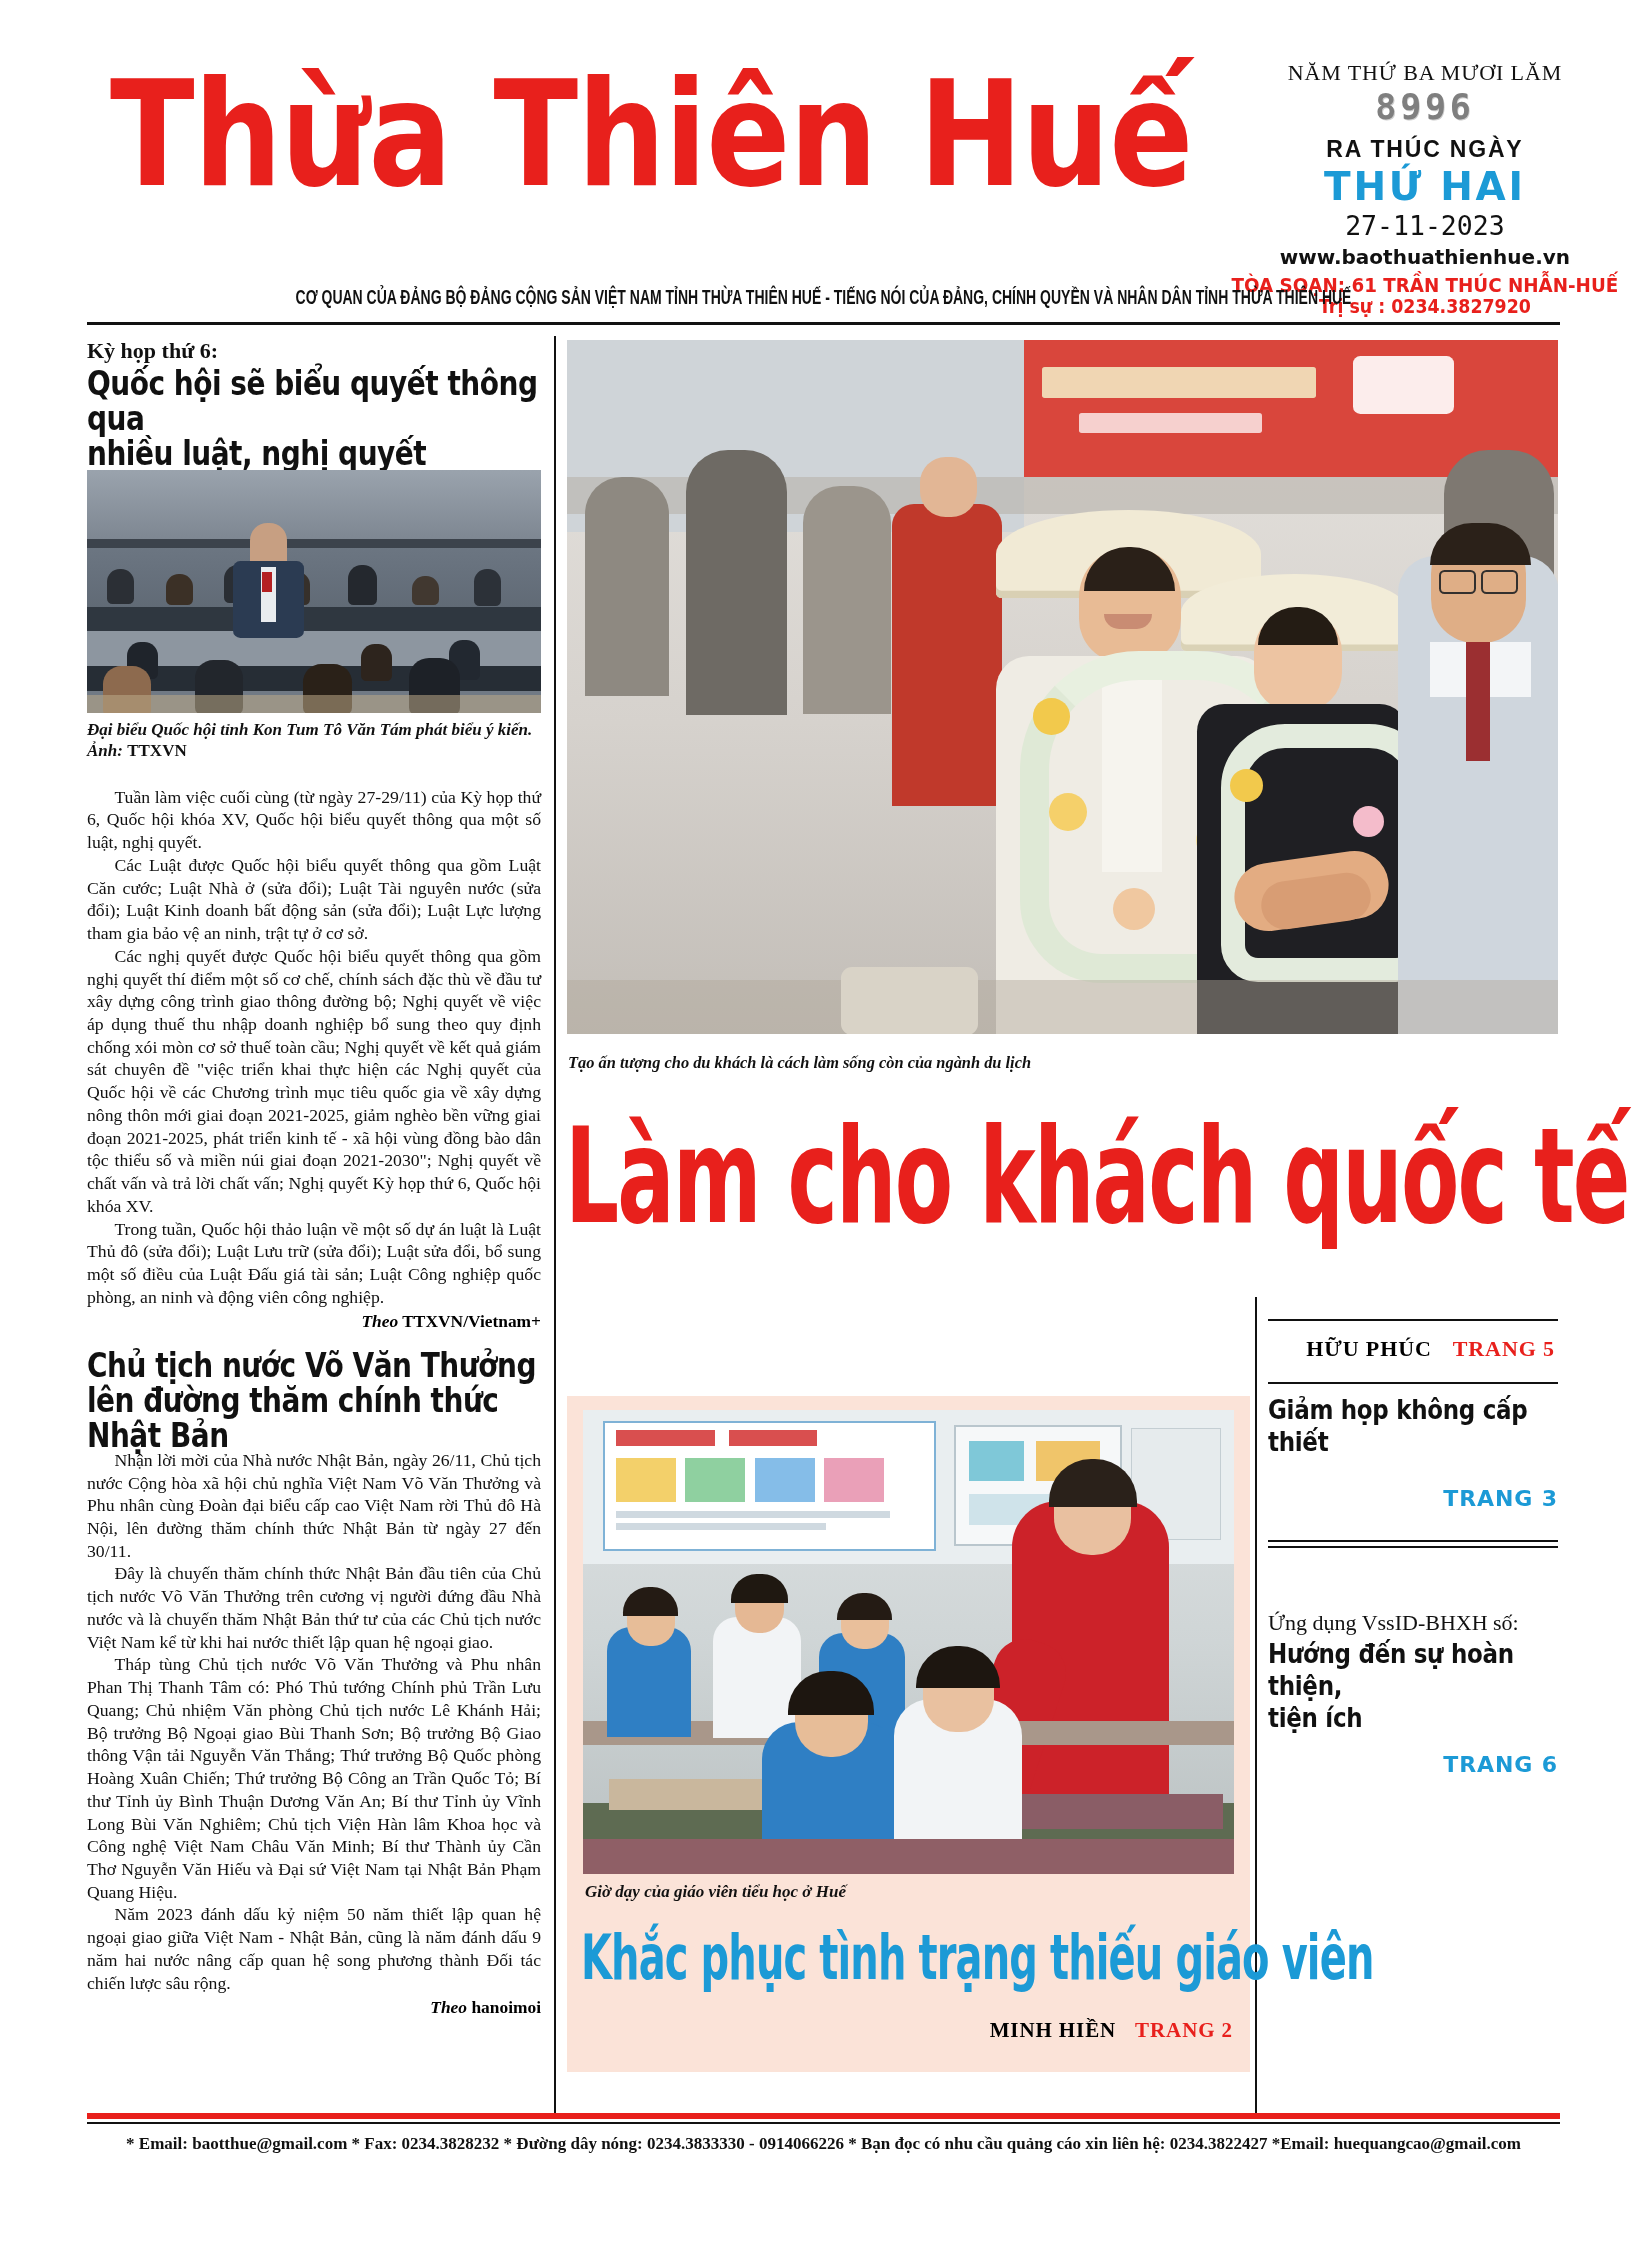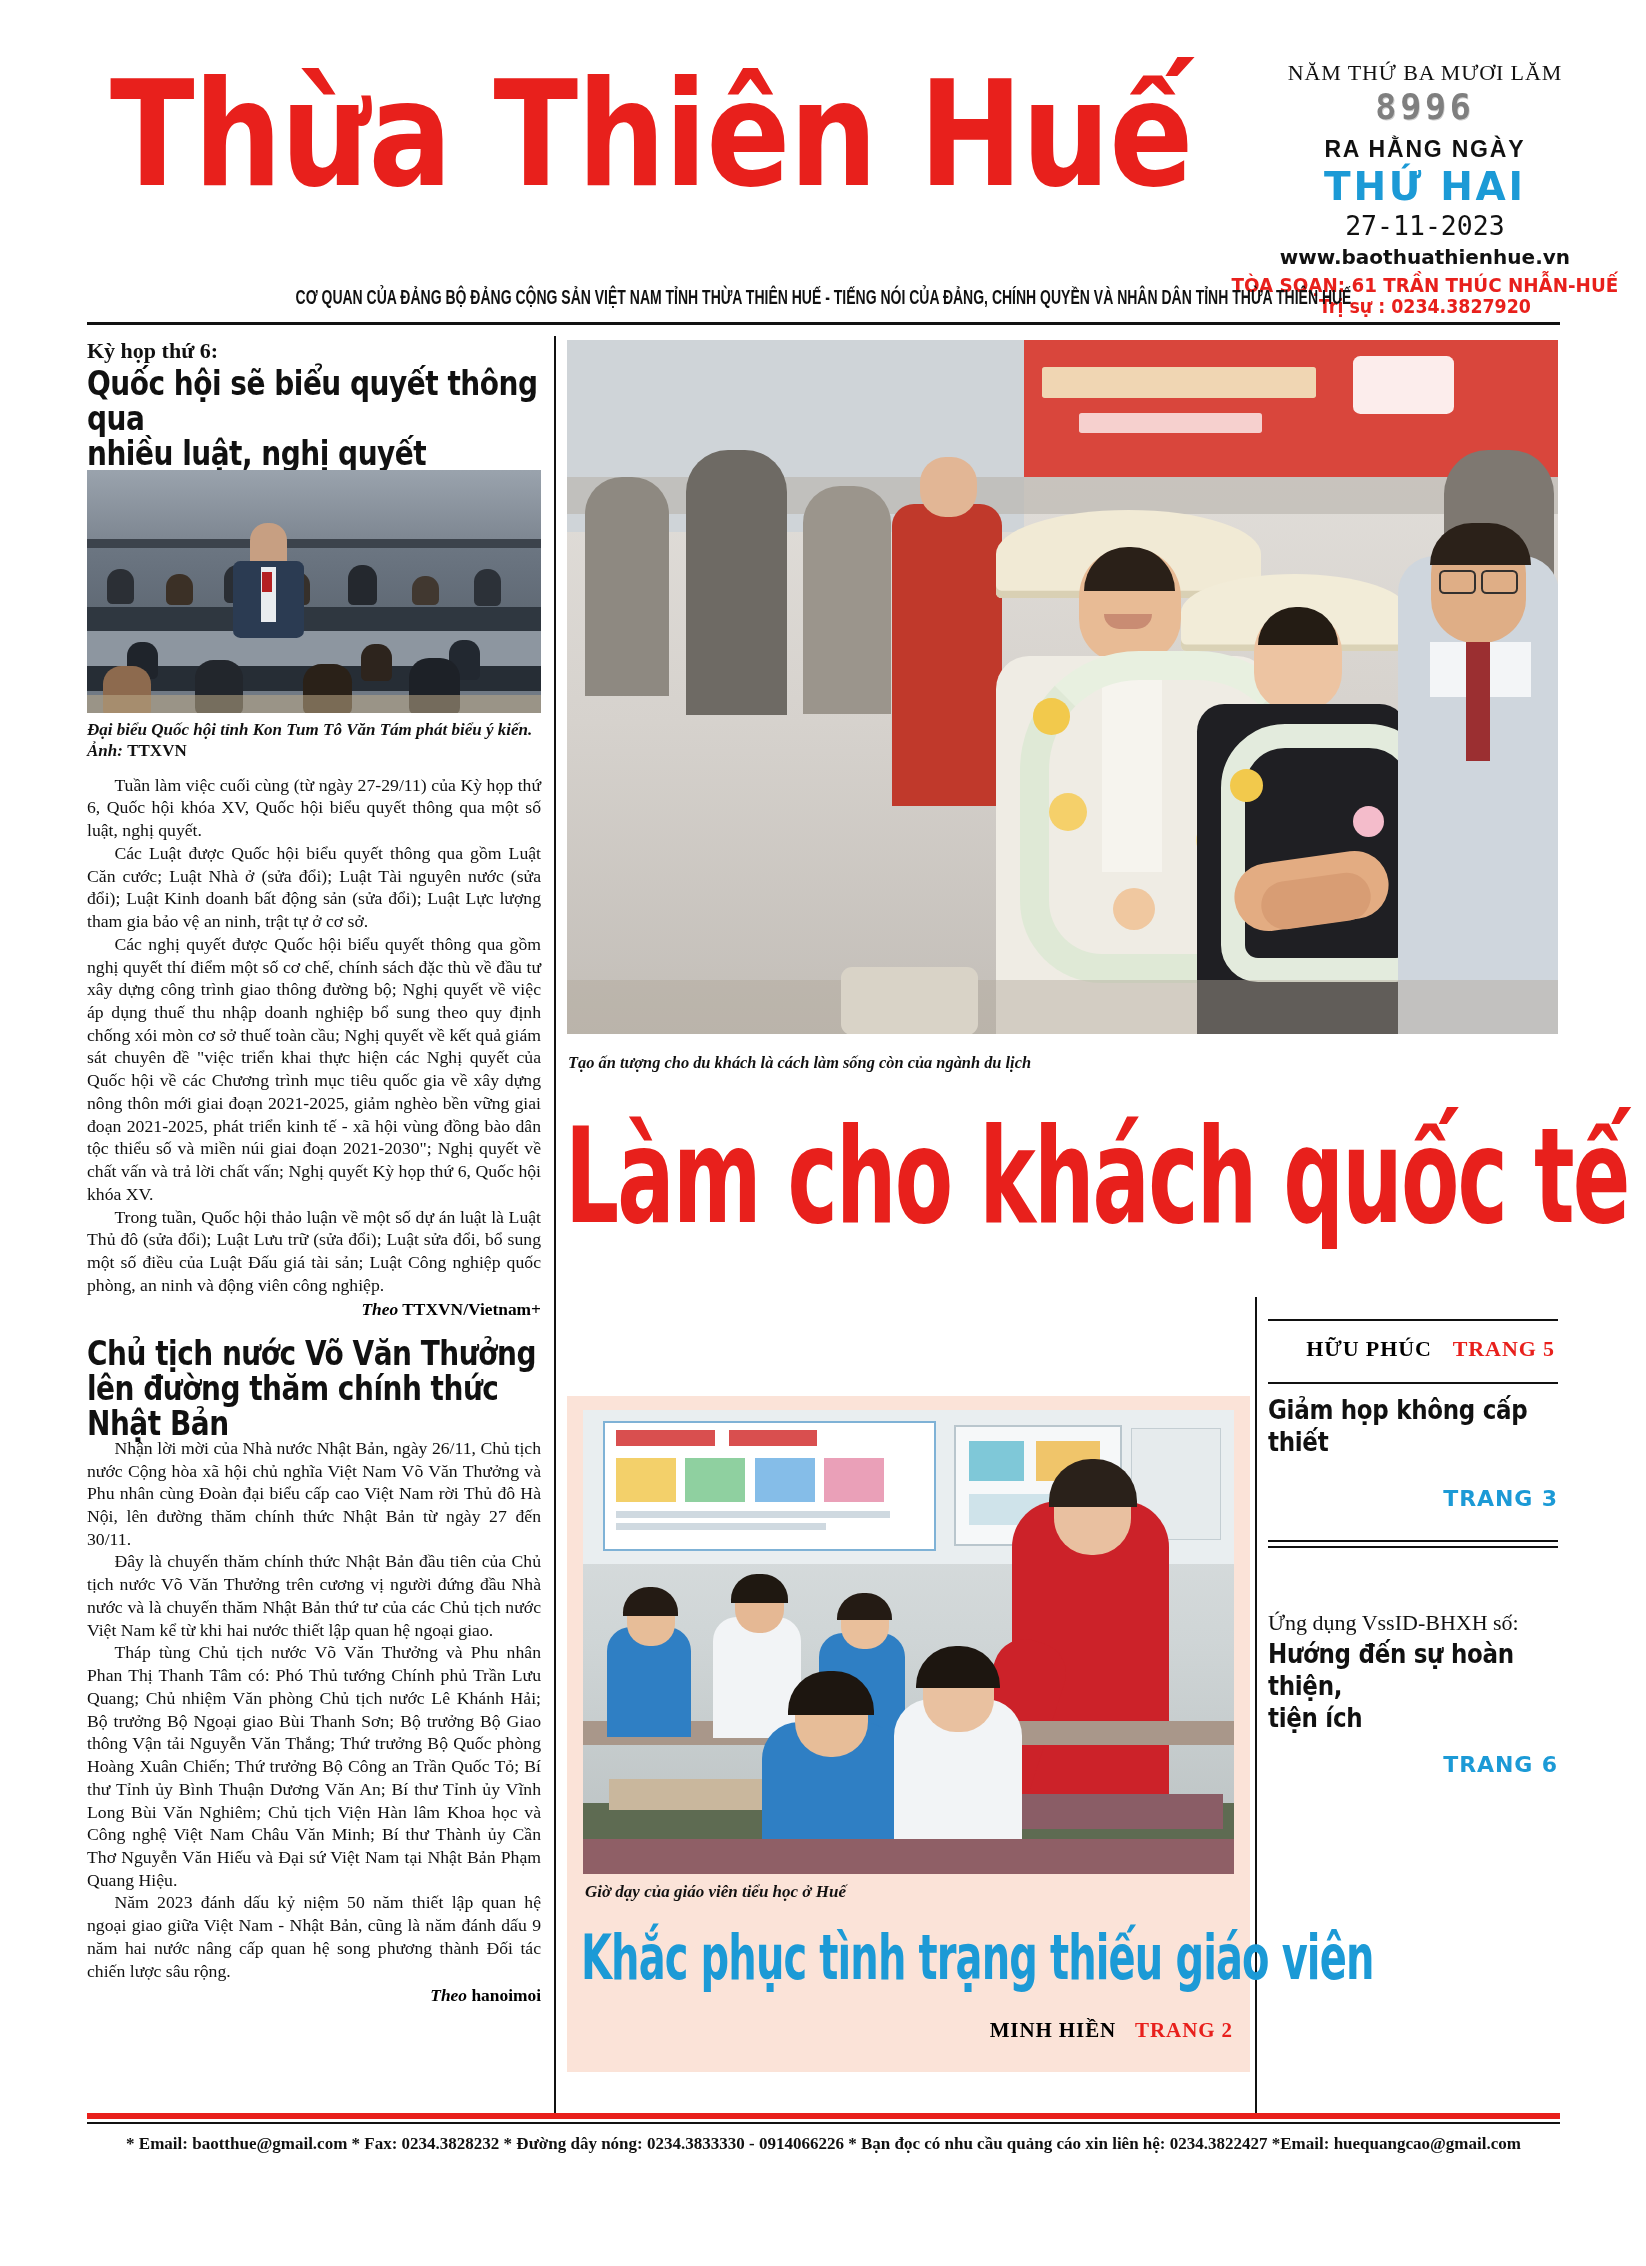--- a/index.html
+++ b/index.html
@@ -46,21 +46,21 @@
   .h-cond{font-family:"DejaVu Sans",sans-serif;font-weight:bold;color:#111;
       line-height:1.05;letter-spacing:-0.5px;transform:scaleY(1.18);
       transform-origin:left top;}
   .h1-main{font-size:28px;width:100%;}
   .photo1{position:relative;width:454px;height:243px;margin-top:14.6px;overflow:hidden;
       background:#b9bfc6;}
   .cap{font-family:"Liberation Serif",serif;font-style:italic;font-weight:bold;
       font-size:17px;line-height:1.25;color:#111;margin-top:6.4px;}
   .cap b{font-style:normal;}
   .bodytext{font-family:"Liberation Serif",serif;font-size:17.7px;line-height:1.285;
-      color:#111;text-align:justify;margin-top:12px;}
+      color:#111;text-align:justify;margin-top:24px;}
   .bodytext p{margin:0;text-indent:27.4px;}
   .credit{font-family:"Liberation Serif",serif;font-size:17.4px;text-align:right;
       font-weight:bold;margin-top:2.7px;}
   .credit i{font-style:italic;}
 
   
   .photo-main{position:absolute;left:567px;top:340px;width:991px;height:694px;
       overflow:hidden;background:#c7ccd2;}
   .cap-main{position:absolute;left:568px;top:1053px;width:987px;
       font-family:"Liberation Serif",serif;font-style:italic;font-weight:bold;
@@ -116,21 +116,21 @@
 
 <div class="page">
 
   <div class="masthead">
 
     <div class="mast-title">Thừa Thiên Huế</div>
 
     <div class="mast-right">
       <div class="mast-year">NĂM THỨ BA MƯƠI LĂM</div>
       <div class="mast-issue">8996</div>
-      <div class="mast-daily">RA HẰNG NGÀY</div>
+      <div class="mast-daily">RA THÚC NGÀY</div>
       <div class="mast-day">THỨ HAI</div>
       <div class="mast-date">27-11-2023</div>
       <div class="mast-web">www.baothuathienhue.vn</div>
       <div class="mast-office">TÒA SOẠN: 61 TRẦN THÚC NHẪN-HUẾ</div>
       <div class="mast-phone">Trị sự : 0234.3827920</div>
     </div>
 
     <div class="mast-tagline">CƠ QUAN CỦA ĐẢNG BỘ ĐẢNG CỘNG SẢN VIỆT NAM TỈNH THỪA THIÊN HUẾ  -  TIẾNG NÓI CỦA ĐẢNG, CHÍNH QUYỀN VÀ NHÂN DÂN TỈNH THỪA THIÊN HUẾ</div>
   </div>
 

